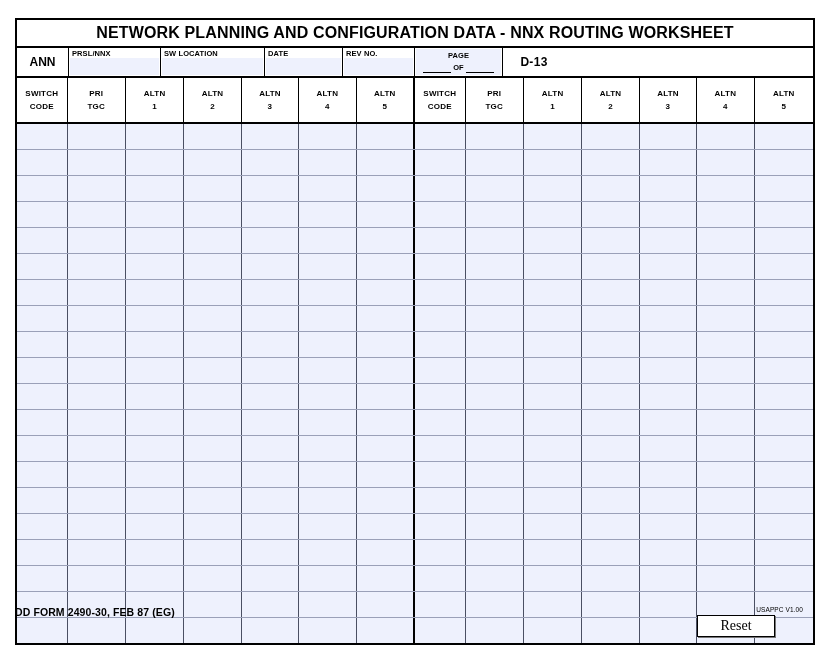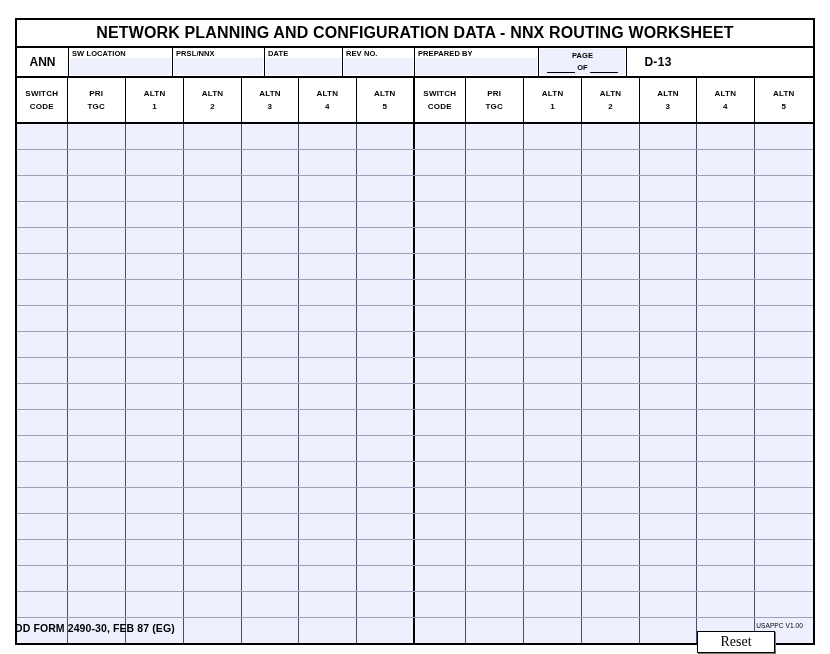--- a/index.html
+++ b/index.html
@@ -225,21 +225,21 @@
   .c9  { width: 59px; }
   .c10 { width: 58px; }
   .c11 { width: 58px; }
   .c12 { width: 58px; }
   .c13 { width: 59px; }
 
   
   .footer {
     position: absolute;
     left: 15px;
-    top: 622px;
+    top: 606px;
     width: 788px;
     height: 32px;
   }
   .form-no {
     position: absolute;
     left: 0;
     top: 0;
     font-size: 10.5px;
     font-weight: bold;
     letter-spacing: 0.1px;
@@ -279,44 +279,40 @@
   <div class="title-bar">
     <div class="title-text">NETWORK PLANNING AND CONFIGURATION DATA - NNX ROUTING WORKSHEET</div>
   </div>
 
   <div class="hdr-row">
 
     <div class="hdr-cell cell-ann">
       <span class="ann-text">ANN</span>
     </div>
 
+    <div class="hdr-cell cell-prsl">
+      <span class="hdr-label">PRSL/NNX</span>
+      <input class="hdr-input" type="text" value="" style="">
+    </div>
+
     <div class="hdr-cell cell-swloc">
       <span class="hdr-label">SW LOCATION</span>
       <input class="hdr-input" type="text" value="" style="">
     </div>
 
-    <div class="hdr-cell cell-prsl">
-      <span class="hdr-label">PRSL/NNX</span>
-      <input class="hdr-input" type="text" value="" style="">
-    </div>
-
     <div class="hdr-cell cell-date">
       <span class="hdr-label">DATE</span>
       <input class="hdr-input" type="text" value="" style="">
     </div>
 
     <div class="hdr-cell cell-rev">
       <span class="hdr-label">REV NO.</span>
       <input class="hdr-input" type="text" value="" style="">
     </div>
 
-    <div class="hdr-cell cell-prep">
-      <span class="hdr-label">PREPARED BY</span>
-      <input class="hdr-input" type="text" value="" style="">
-    </div>
 
 
     <div class="hdr-cell cell-page">
       <div class="page-of-wrap">
         <span class="page-word">PAGE</span>
         <div class="page-line">
           <input class="page-blank" type="text" value="" style="">
           <span class="of-word">OF</span>
           <input class="page-blank" type="text" value="" style="">
         </div>

